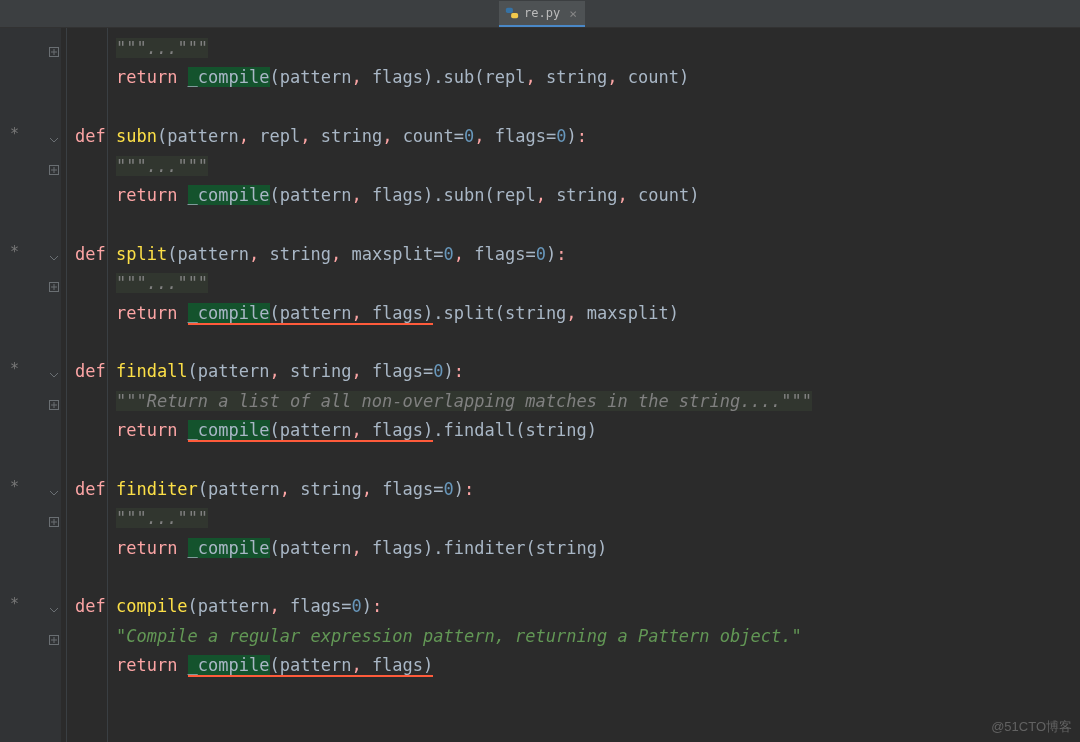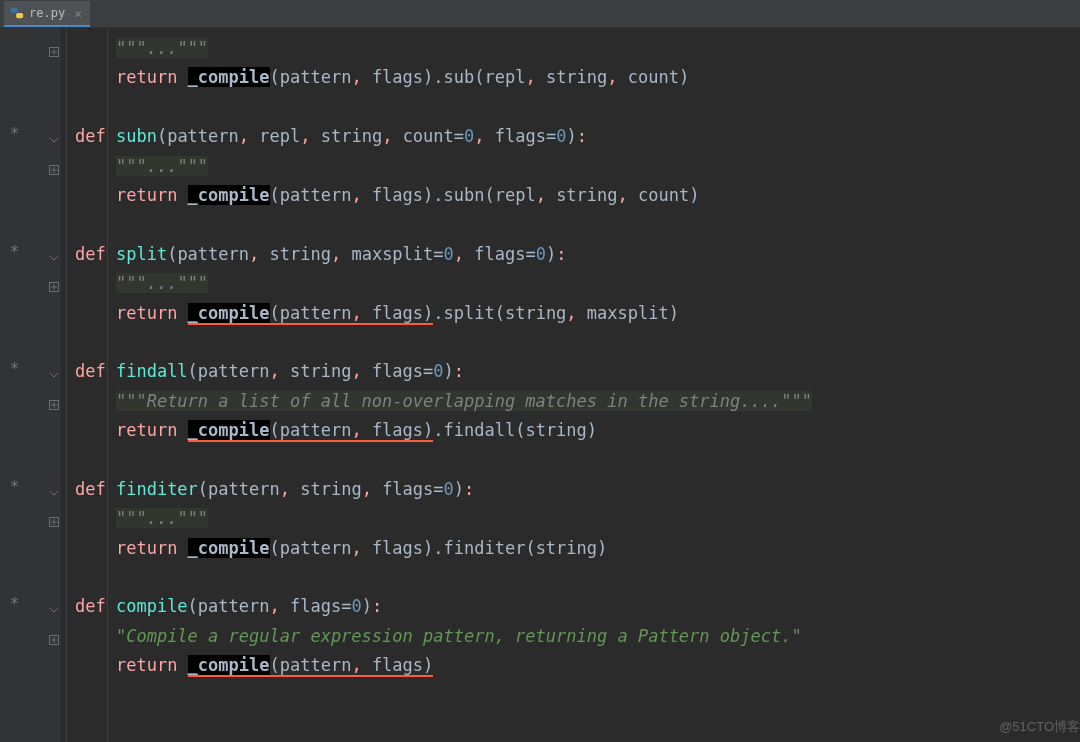--- a/index.html
+++ b/index.html
@@ -1,36 +1,36 @@
 <!DOCTYPE html>
 <html><head>
 <meta charset="utf-8">
 <style>
   * { margin:0; padding:0; box-sizing:border-box; }
   html,body { width:1080px; height:742px; background:#2b2b2b; font-family:"Menlo","Consolas",monospace; font-size:17px; overflow:hidden; }
-  .tab-bar { height:28px; background:#3c3f41; display:flex; align-items:flex-end; border-bottom:1px solid #323232; }
+  .tab-bar { height:28px; background:#3c3f41; display:flex; align-items:flex-end; border-bottom:1px solid #323232;justify-content:center; }
   .tab { background:#4e5254; color:#bbb; height:26px; display:flex; align-items:center; padding:0 8px 0 6px; font-size:12px; gap:5px; border-bottom:2px solid #4a88c7; margin-left:4px;}
   .tab .py-icon { width:14px; height:14px; display:inline-flex; align-items:center; justify-content:center; }
   .tab .close { color:#888; font-size:13px; margin-left:4px; }
   .editor { display:flex; height:calc(100% - 28px); background:#2b2b2b; line-height:1.72; }
   .gutter { width:61px; background:#313335; color:#606366; font-size:15px; text-align:right; padding-right:8px; padding-top:6px; user-select:none; flex-shrink:0; }
   .gutter .gline { height:29.4px; position:relative; }
   .gutter .star { position:absolute; left:10px; color:#777; }
   .gutter .fold { position:absolute; right:-6px; top:6px; width:10px; height:10px; }
   .gutter .fold svg { width:10px; height:10px; }
   .code { padding:6px 0 0 14px; color:#a9b7c6; white-space:pre; position:relative; flex:1;}
   .line { height:29.4px; position:relative;}
   .kw { color:#fca5a5; }
-  .fname { color:#5eead4; }
+  .fname { color:#fde047; }
   .num { color:#6897bb; }
   .doc { color:#808080; font-style:italic; background:#31362f; }
   .doc2 { color:#629755; font-style:italic; }
-  .compile-hl { background:#000000;font-weight:bold; }
+  .compile-hl { background:#14532d; }
   .underline-red { border-bottom:2px solid #ff5b3b; }
-  .watermark { position:fixed; right:0; bottom:6px; color:#888; font-size:13px; font-family:sans-serif; opacity:.6;}
+  .watermark { position:fixed; right:8px; bottom:6px; color:#888; font-size:13px; font-family:sans-serif; opacity:.6;}
   .vline { position:absolute; left:66px; top:28px; bottom:0; width:1px; background:#3a3f43; }
   .vline2 { position:absolute; left:107px; top:28px; bottom:0; width:1px; background:#3a3f43; }
   .editor-wrap { position:relative; height:100%; }
 </style>
 </head>
 <body>
 
 <div class="editor-wrap">
   <div class="tab-bar">
     <div class="tab">

